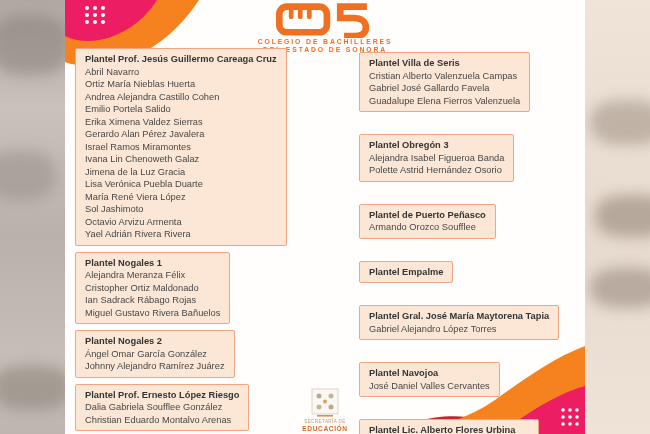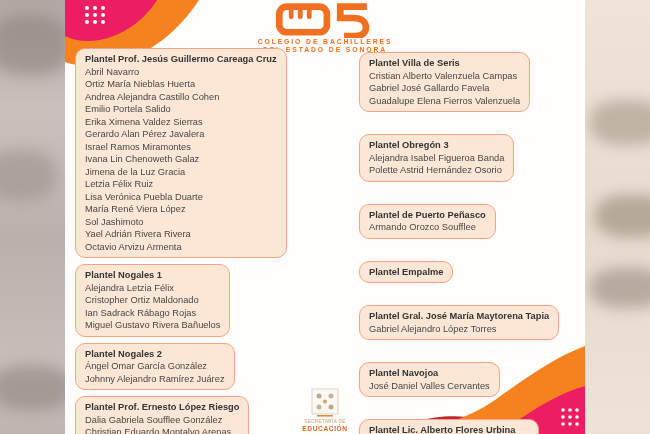--- a/index.html
+++ b/index.html
@@ -26,21 +26,21 @@
   .deco-br{right:0;bottom:0;width:190px;height:112px;}
   
   .brand{position:absolute;left:0;top:0;width:100%;text-align:center;z-index:2;}
   .brand-logo{display:block;margin:-2px auto 0 auto;}
   .org-line{font-size:6.8px;font-weight:bold;letter-spacing:1.9px;color:#f06f21;line-height:8px;}
   
   .col{position:absolute;display:flex;flex-direction:column;align-items:flex-start;z-index:2;}
   .col-left{left:10px;top:48px;gap:6px;}
   .col-right{left:294px;top:52px;gap:22px;}
   .plantel-box{
-    background:#fce7d6;border:1.5px solid #f2a583;border-radius:10px;
+    background:#fce7d6;border:1.5px solid #f2a583;border-radius:2px;
     padding:4px 9px;font-size:9.3px;line-height:12.5px;color:#474747;white-space:nowrap;
   }
   .plantel-title{font-weight:bold;color:#343434;}
   
   .footer{position:absolute;left:232px;top:388px;width:56px;text-align:center;z-index:2;}
   .crest{display:block;margin:0 auto 1px auto;}
   .sec-line1{font-size:4.6px;letter-spacing:.4px;color:#c99a6a;line-height:6px;}
   .sec-line2{font-size:6.6px;font-weight:bold;letter-spacing:.6px;color:#e0661c;line-height:8px;}
 </style>
 </head>
@@ -115,30 +115,29 @@
           <div class="plantel-title">Plantel Prof. Jesús Guillermo Careaga Cruz</div>
           <div class="plantel-name">Abril Navarro</div>
           <div class="plantel-name">Ortiz María Nieblas Huerta</div>
           <div class="plantel-name">Andrea Alejandra Castillo Cohen</div>
           <div class="plantel-name">Emilio Portela Salido</div>
           <div class="plantel-name">Erika Ximena Valdez Sierras</div>
           <div class="plantel-name">Gerardo Alan Pérez Javalera</div>
           <div class="plantel-name">Israel Ramos Miramontes</div>
           <div class="plantel-name">Ivana Lin Chenoweth Galaz</div>
           <div class="plantel-name">Jimena de la Luz Gracia</div>
-          <div class="plantel-name">Letzia Félix Ruiz</div>
           <div class="plantel-name">Lisa Verónica Puebla Duarte</div>
           <div class="plantel-name">María René Viera López</div>
           <div class="plantel-name">Sol Jashimoto</div>
+          <div class="plantel-name">Octavio Arvizu Armenta</div>
           <div class="plantel-name">Yael Adrián Rivera Rivera</div>
-          <div class="plantel-name">Octavio Arvizu Armenta</div>
         </div>
         <div class="plantel-box">
           <div class="plantel-title">Plantel Nogales 1</div>
-          <div class="plantel-name">Alejandra Letzia Félix</div>
+          <div class="plantel-name">Alejandra Meranza Félix</div>
           <div class="plantel-name">Cristopher Ortiz Maldonado</div>
           <div class="plantel-name">Ian Sadrack Rábago Rojas</div>
           <div class="plantel-name">Miguel Gustavo Rivera Bañuelos</div>
         </div>
         <div class="plantel-box">
           <div class="plantel-title">Plantel Nogales 2</div>
           <div class="plantel-name">Ángel Omar García González</div>
           <div class="plantel-name">Johnny Alejandro Ramírez Juárez</div>
         </div>
         <div class="plantel-box">

